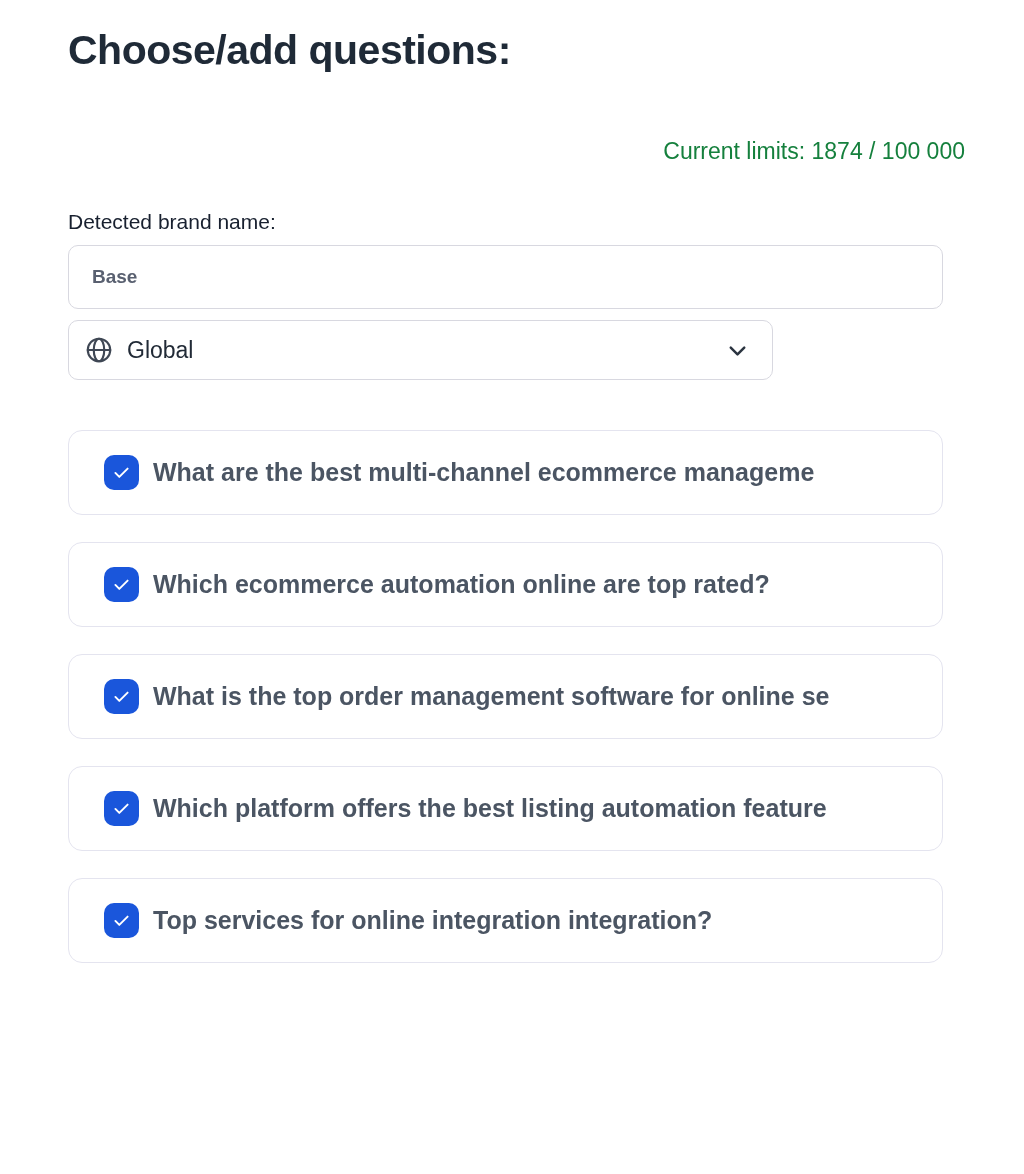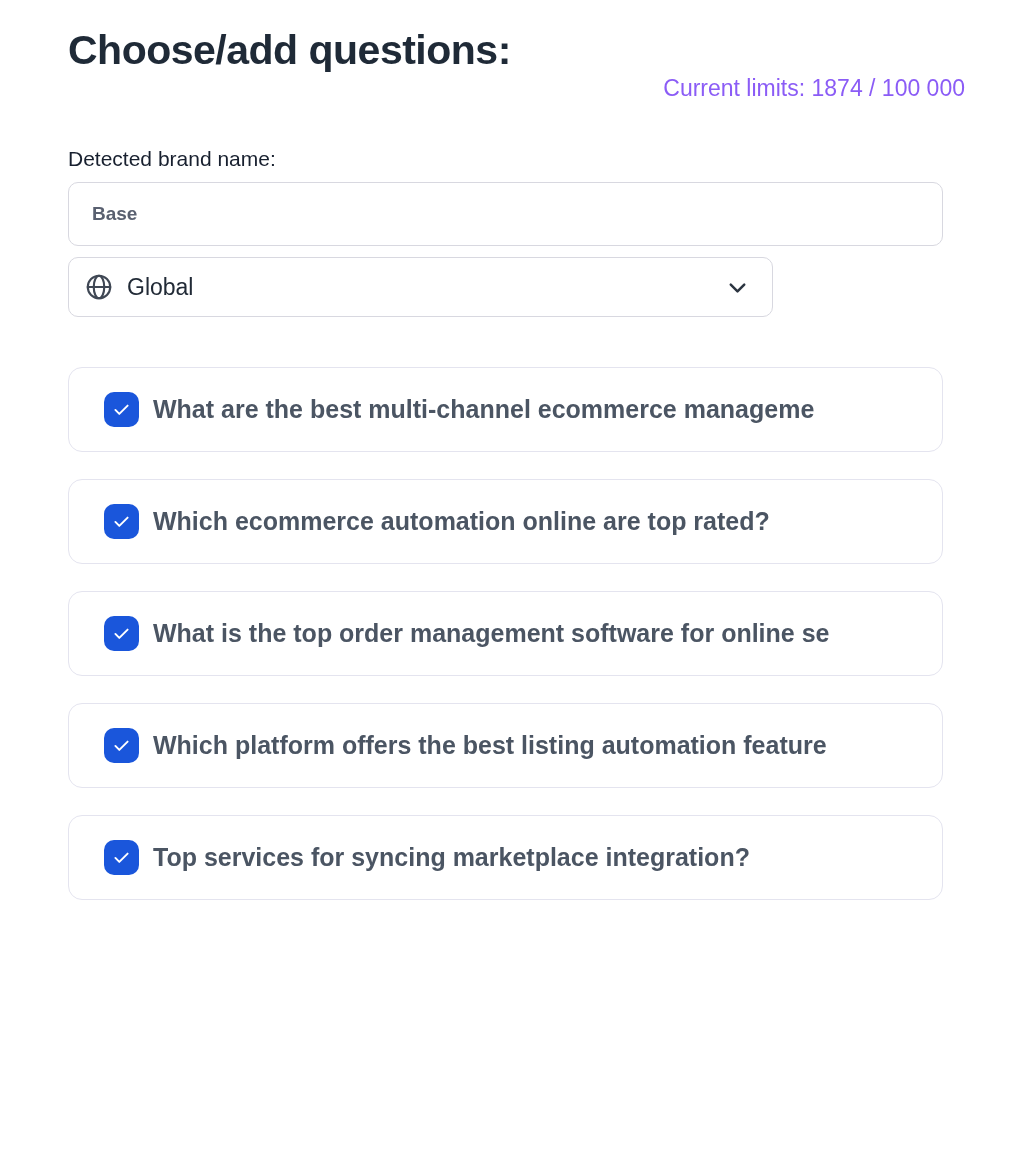--- a/index.html
+++ b/index.html
@@ -18,24 +18,25 @@
   }
   .page-title {
     margin: 0;
     font-size: 41px;
     line-height: 50px;
     font-weight: 700;
     letter-spacing: -0.5px;
     color: #1f2a37;
   }
   .limits-line {
+    margin-top: 63px;
     text-align: right;
     font-size: 23px;
     line-height: 27px;
-    color: #8b5cf6;
+    color: #15803d;
   }
   .inner {
     width: 875px; 
   }
   .field-label {
     font-size: 21px;
     line-height: 25px;
     color: #18202f;
   }
   .label-brand { margin-top: 44px; }
@@ -178,18 +179,18 @@
         </span>
         <span class="question-text">Which platform offers the best listing automation feature</span>
       </div>
 
       <div class="question-card">
         <span class="checkbox" style="background: rgb(26, 86, 219);">
           <svg width="21" height="21" viewBox="0 0 24 24" fill="none" stroke="#ffffff" stroke-width="2.2" stroke-linecap="round" stroke-linejoin="round">
             <path d="M5 12.5l4.5 4.5L19 7.5"></path>
           </svg>
         </span>
-        <span class="question-text">Top services for syncing marketplace integration?</span>
+        <span class="question-text">Top services for online integration integration?</span>
       </div>
 
     </div>
   </div>
 </div>
 
 </body></html>

